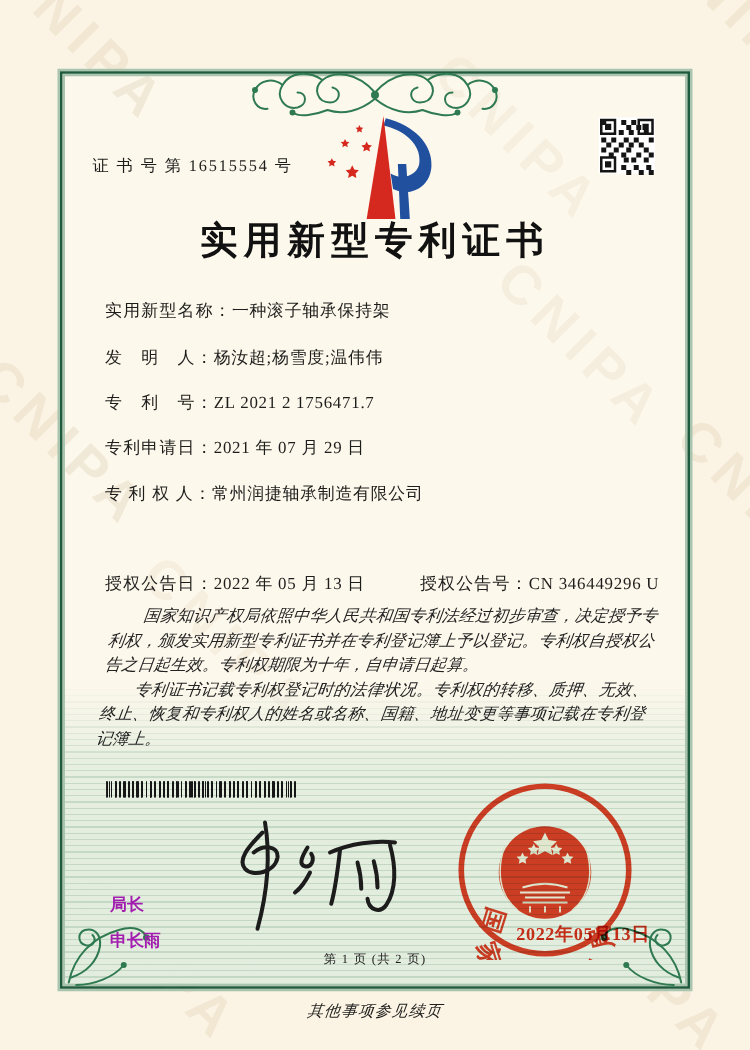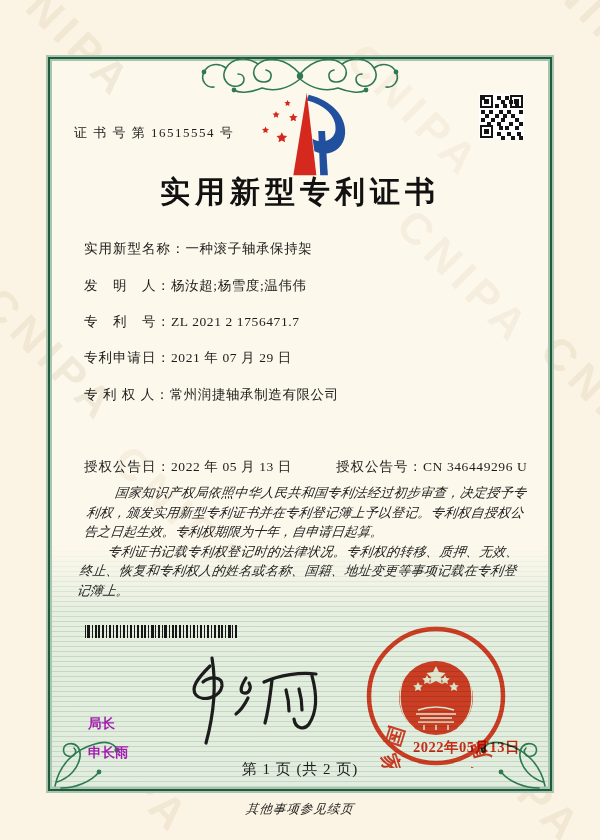--- a/index.html
+++ b/index.html
@@ -72,21 +72,21 @@
 
   
   .seal { position:absolute; left:364px; top:624px; z-index:6; opacity:.93;
           mix-blend-mode:multiply; }
   .seal-date { position:absolute; left:352px; top:738px; width:168px; text-align:right;
                font-size:14.5px; font-weight:bold; letter-spacing:.5px; color:#e0321c;
                z-index:7; mix-blend-mode:multiply; }
 
   
   .page-num { position:absolute; left:48px; width:504px; top:760px; text-align:center;
-              font-size:15px; letter-spacing:1px; z-index:5; }
+              font-size:10px; letter-spacing:1px; z-index:5; }
   .cont-note { position:absolute; left:0; right:0; top:801px; text-align:center;
                font-size:12.5px; letter-spacing:1px; z-index:5; font-style:italic;
                transform:skewX(-7deg); }
 </style>
 </head>
 <body>
 
 <div class="page">
 
   <div class="inner-bg"></div>

